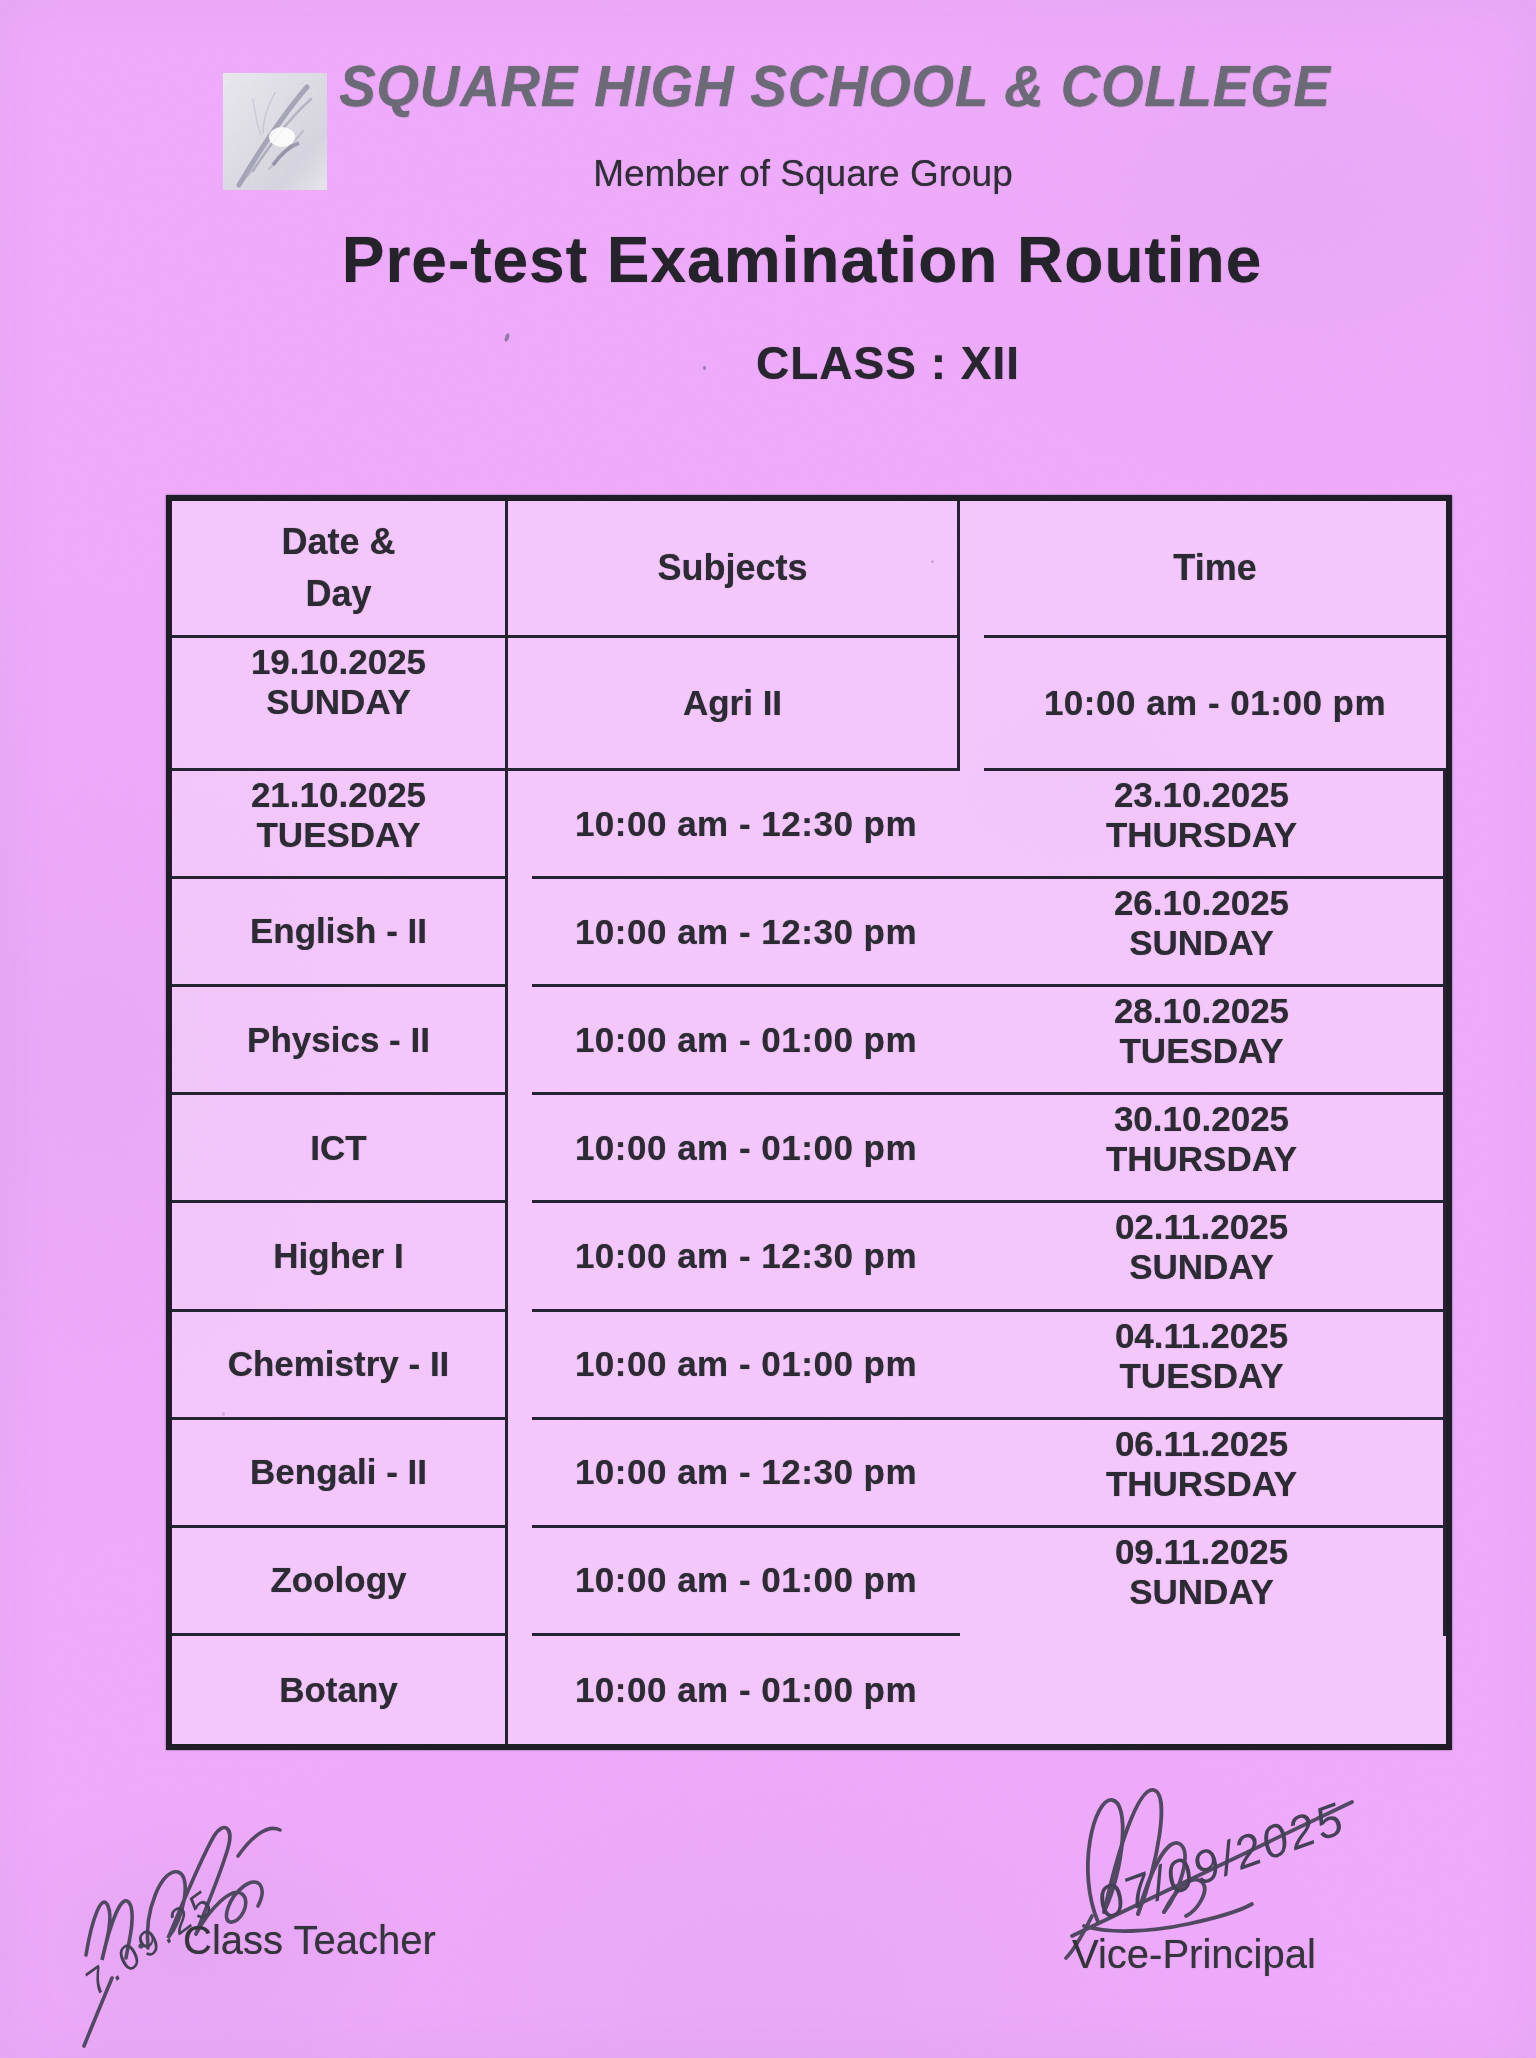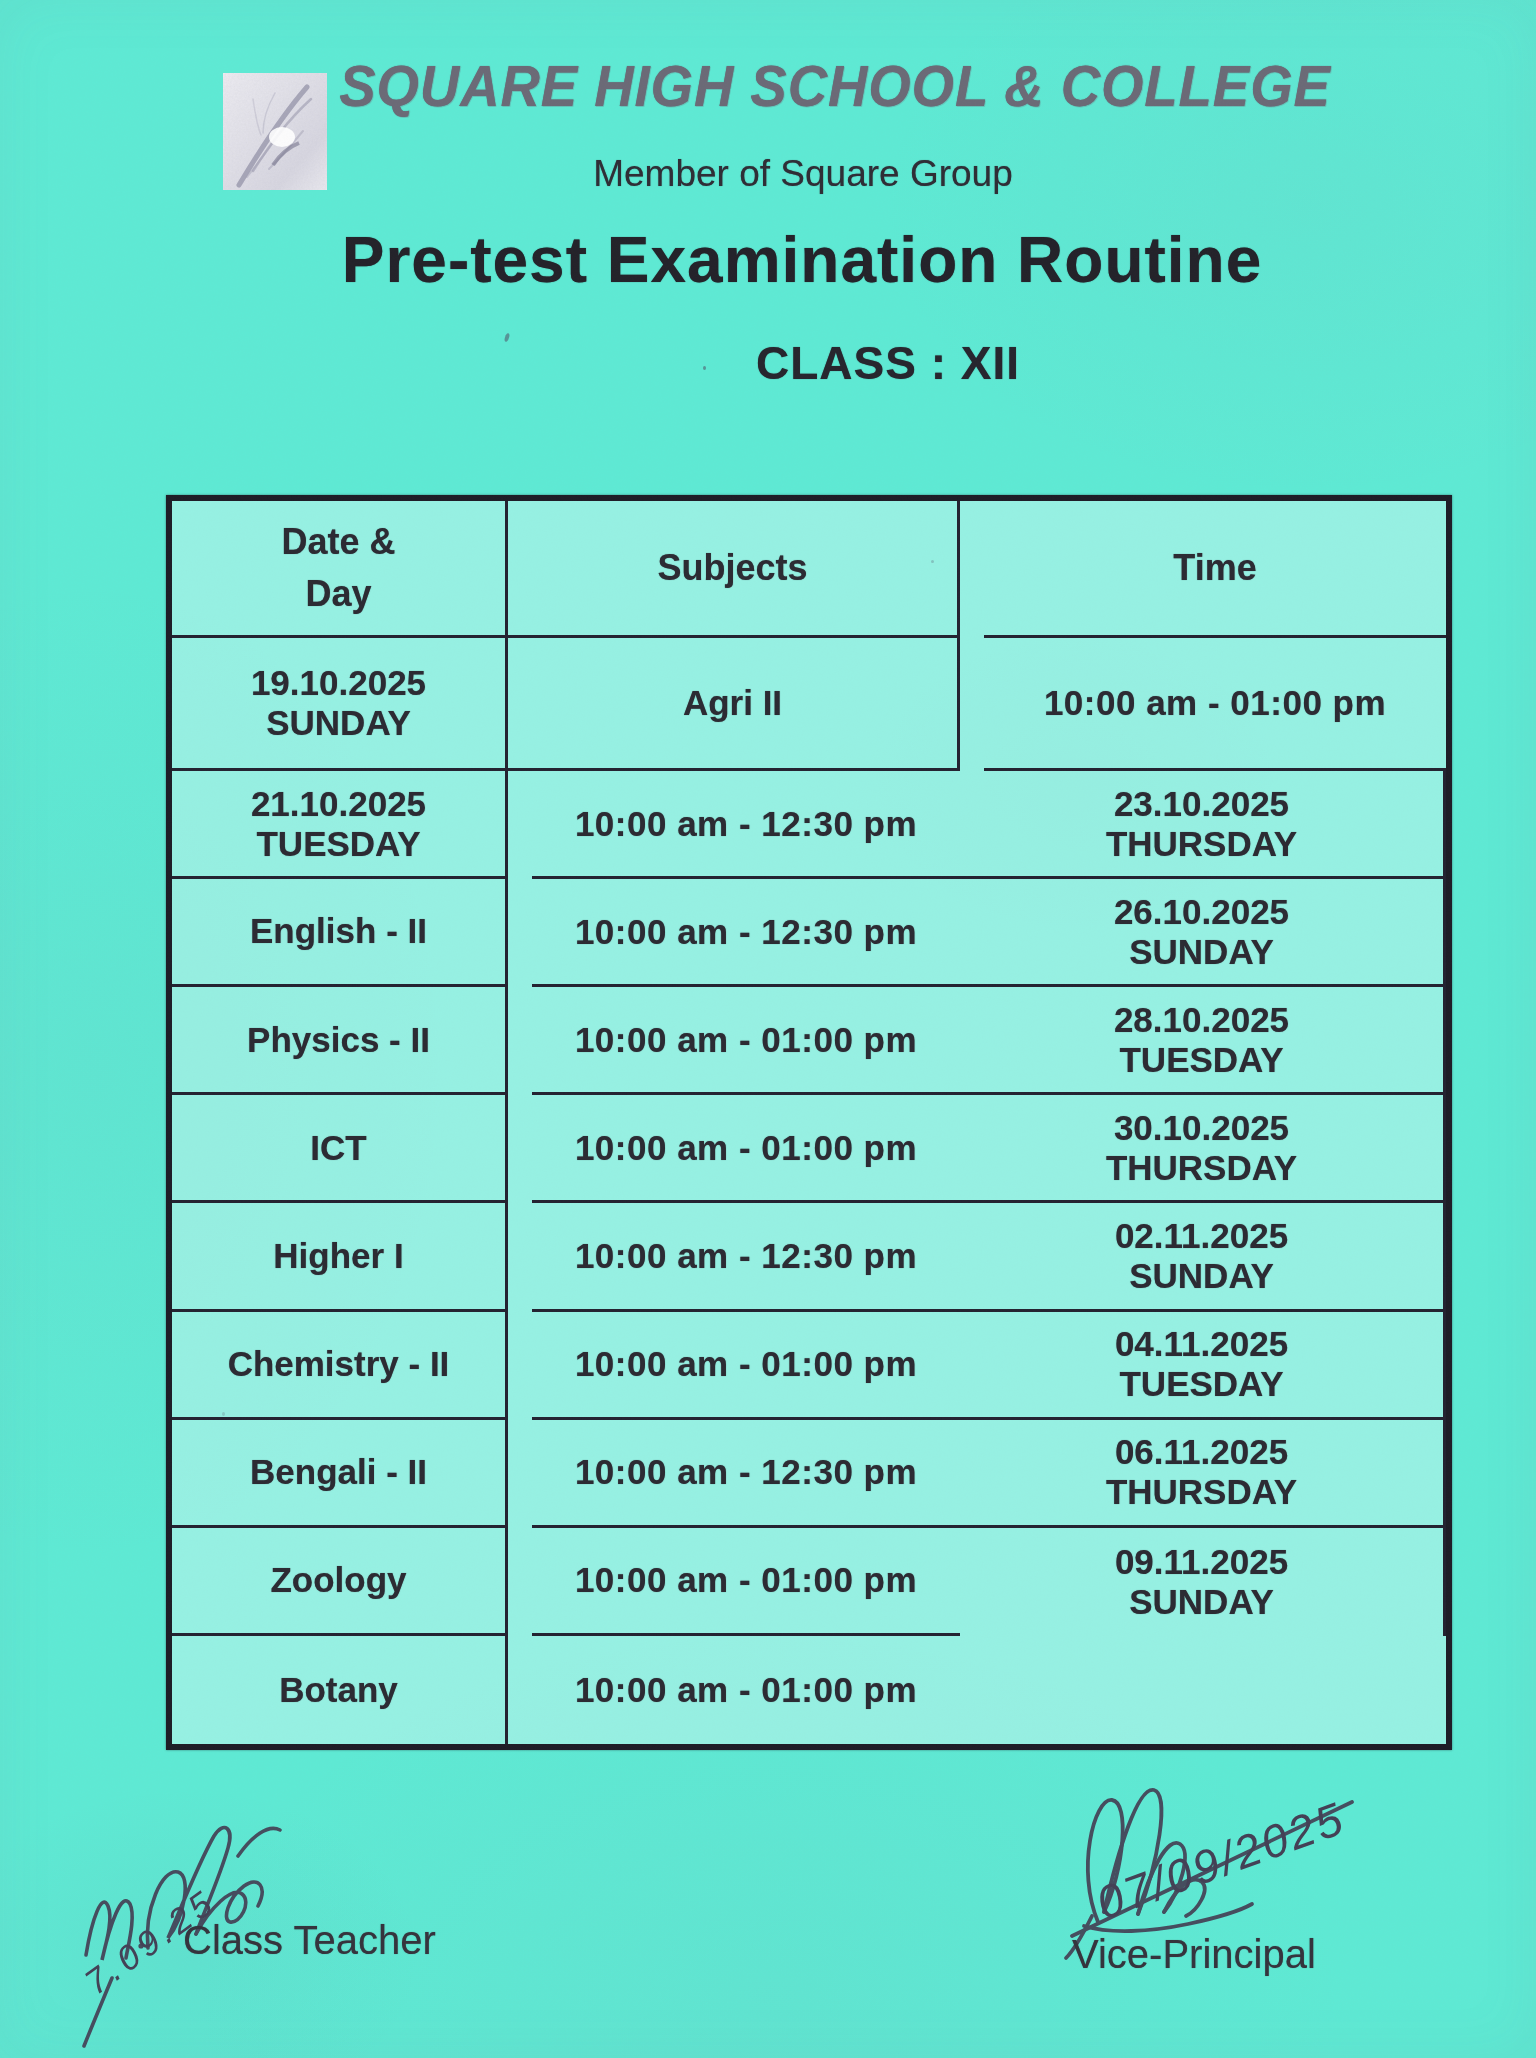--- a/index.html
+++ b/index.html
@@ -1,18 +1,18 @@
 <!DOCTYPE html>
 <html><head>
 <meta charset="utf-8">
 <style>
   html,body{margin:0;padding:0;background:#9a9aa0;}
   .page{
     position:relative;width:1536px;height:2058px;margin:0 auto;
-    background:#5eead4;overflow:hidden;
+    background:#f0abfc;overflow:hidden;
     font-family:"Liberation Sans", sans-serif;
     color:#28272f;
     box-shadow:inset 0 0 60px rgba(110,110,130,.08);
   }
   .wash{
     position:absolute;inset:0;pointer-events:none;
     background:
       radial-gradient(620px 420px at 85% 10%, rgba(140,140,165,.05), transparent 70%),
       radial-gradient(520px 720px at 6% 52%, rgba(120,120,145,.045), transparent 70%),
       radial-gradient(820px 520px at 50% 97%, rgba(130,130,150,.05), transparent 72%),
@@ -61,21 +61,21 @@
     text-shadow:0 0 1px rgba(43,42,50,.55);
   }
   .cell{
     box-sizing:border-box;
     border-right:3px solid var(--line);
     border-bottom:3px solid var(--line);
     display:flex;flex-direction:column;align-items:center;justify-content:center;
   }
   .cell.c-time{border-right:none;margin-left:24px;}
   .cell.last{border-bottom:none;}
-  .cell.c-date{justify-content:center;padding:4px 8px;}
+  .cell.c-date{justify-content:flex-start;padding:4px 8px;}
   .cell.h{font-size:36px;}
   .cell.h.c-date{justify-content:space-evenly;padding:10px 0;}
   .c-subj span{display:block;line-height:1.5;text-align:left;}
   .cell.t{flex-direction:row;letter-spacing:.5px;}
   .cell.h.c-time{padding-right:0;}
 
   
   .sig-layer{position:absolute;left:0;top:1740px;width:1536px;height:318px;pointer-events:none;}
   .role-label{
     position:absolute;font-size:40px;font-weight:400;color:#34333c;

